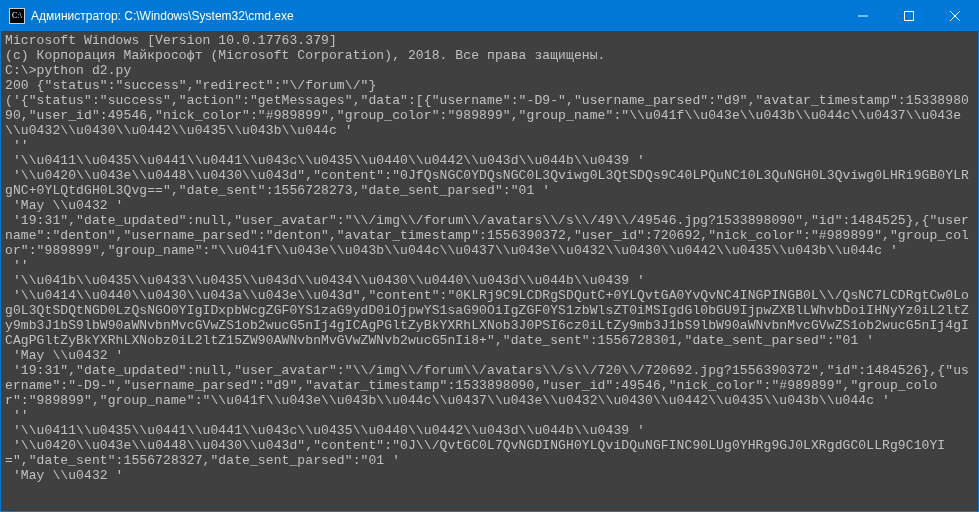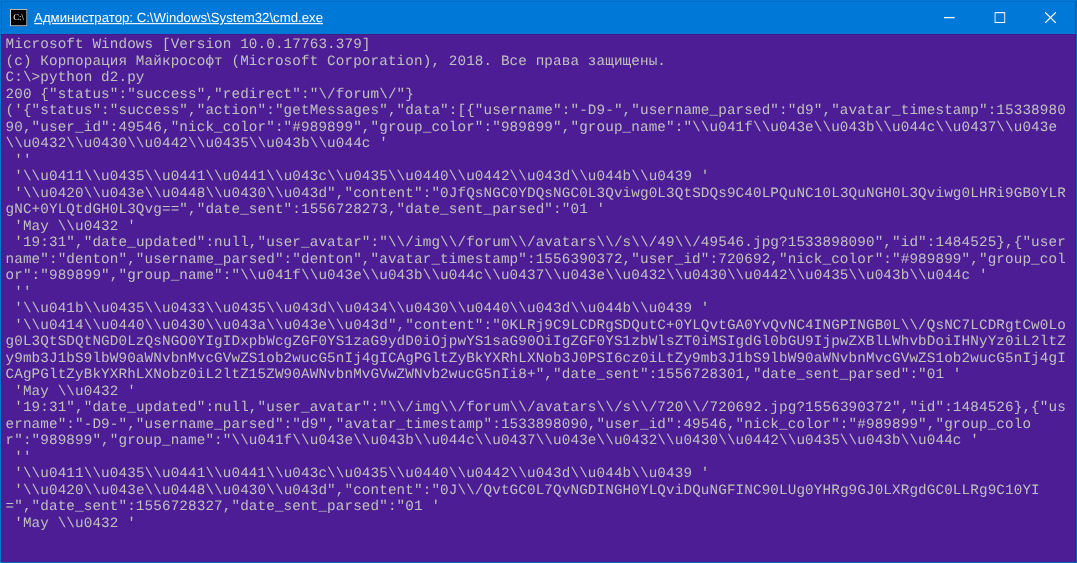--- a/index.html
+++ b/index.html
@@ -1,23 +1,23 @@
 <!DOCTYPE html>
 <html><head>
 <meta charset="utf-8">
 <style>
   * { margin: 0; padding: 0; box-sizing: border-box; }
   html, body { width: 979px; height: 512px; overflow: hidden; font-family: Consolas, 'Courier New', monospace; }
   .window { width: 979px; height: 512px; background: #000; display: flex; flex-direction: column; border: 1px solid #0078d7; }
   .titlebar { height: 30px; background: #0078d7; display: flex; align-items: center; color: #fff; font-family: 'Segoe UI', Tahoma, sans-serif; font-size: 12px; }
   .titlebar-icon { width: 16px; height: 16px; margin: 0 6px 0 8px; display: inline-flex; align-items: center; justify-content: center; }
-  .titlebar-title { flex: 1; white-space: nowrap; overflow: hidden; text-overflow: ellipsis; text-decoration: underline; }
+  .titlebar-title { flex: 1; white-space: nowrap; overflow: hidden; text-overflow: ellipsis; }
   .titlebar-controls { display: flex; height: 100%; }
   .titlebar-btn { width: 46px; height: 100%; display: flex; align-items: center; justify-content: center; color: #fff; cursor: pointer; }
-  .terminal { flex: 1; background: #4c1d95; color: #c0c0c0; font-size: 13px; line-height: 15px; padding: 2px 4px; white-space: pre-wrap; word-break: break-all; overflow: hidden; letter-spacing: 0.1px; }
+  .terminal { flex: 1; background: #404040; color: #c0c0c0; font-size: 13px; line-height: 15px; padding: 2px 4px; white-space: pre-wrap; word-break: break-all; overflow: hidden; letter-spacing: 0.1px; }
   .terminal .line { display: block; }
 </style>
 </head>
 <body>
 
 <div class="window">
   <div class="titlebar">
     <span class="titlebar-icon">
       <svg width="16" height="16" viewBox="0 0 16 16">
         <rect x="0" y="0" width="16" height="16" fill="#000"></rect>

